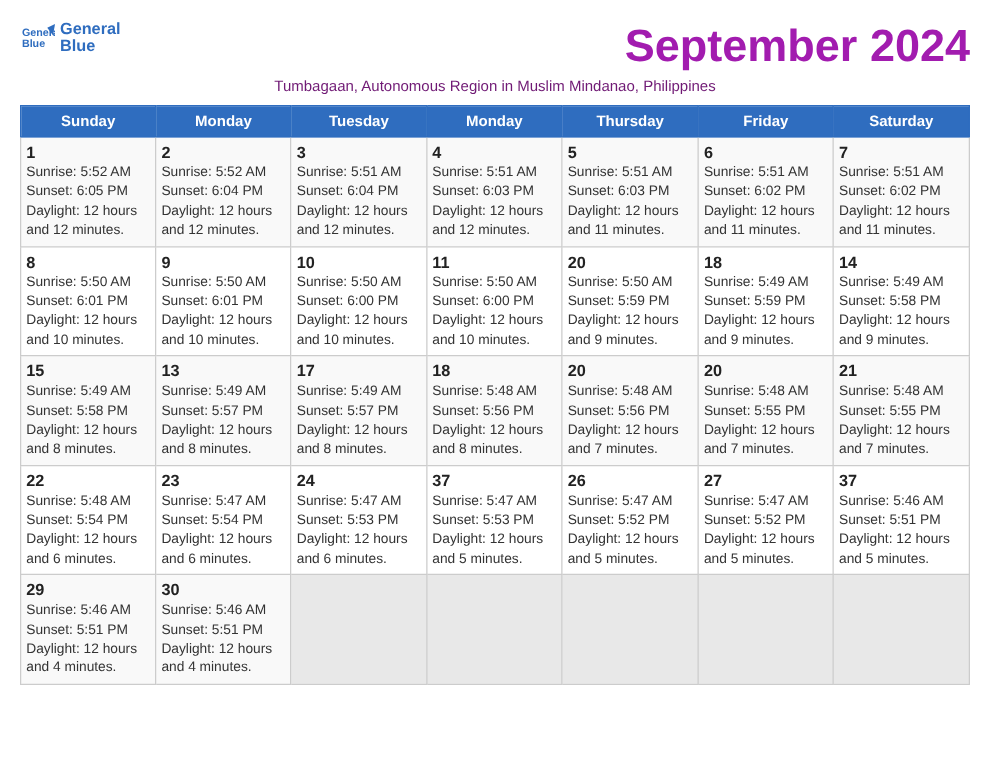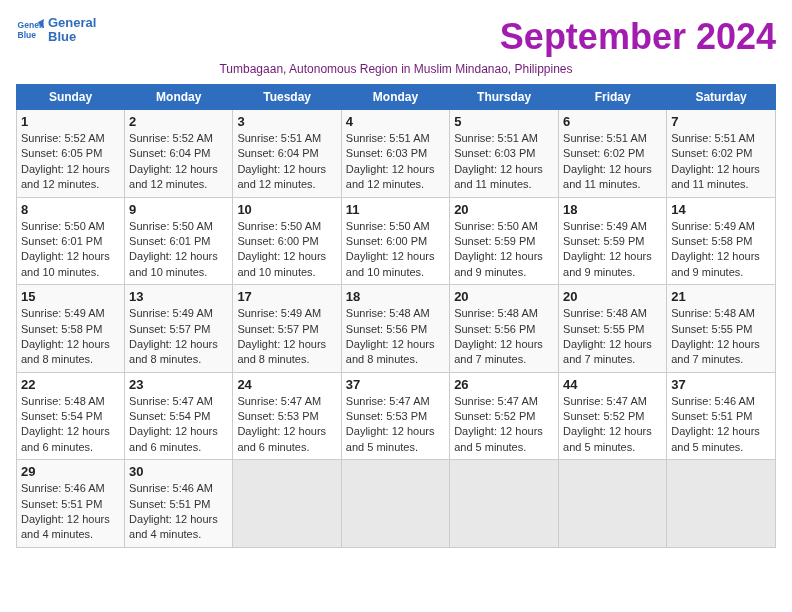--- a/index.html
+++ b/index.html
@@ -216,21 +216,21 @@
         </td>
         <td>
           <span class="day-num">37</span>
           <div class="day-info">Sunrise: 5:47 AM<br>Sunset: 5:53 PM<br>Daylight: 12 hours and 5 minutes.</div>
         </td>
         <td>
           <span class="day-num">26</span>
           <div class="day-info">Sunrise: 5:47 AM<br>Sunset: 5:52 PM<br>Daylight: 12 hours and 5 minutes.</div>
         </td>
         <td>
-          <span class="day-num">44</span>
+          <span class="day-num">27</span>
           <div class="day-info">Sunrise: 5:47 AM<br>Sunset: 5:52 PM<br>Daylight: 12 hours and 5 minutes.</div>
         </td>
         <td>
           <span class="day-num">37</span>
           <div class="day-info">Sunrise: 5:46 AM<br>Sunset: 5:51 PM<br>Daylight: 12 hours and 5 minutes.</div>
         </td>
       </tr>
       <tr>
         <td>
           <span class="day-num">29</span>

